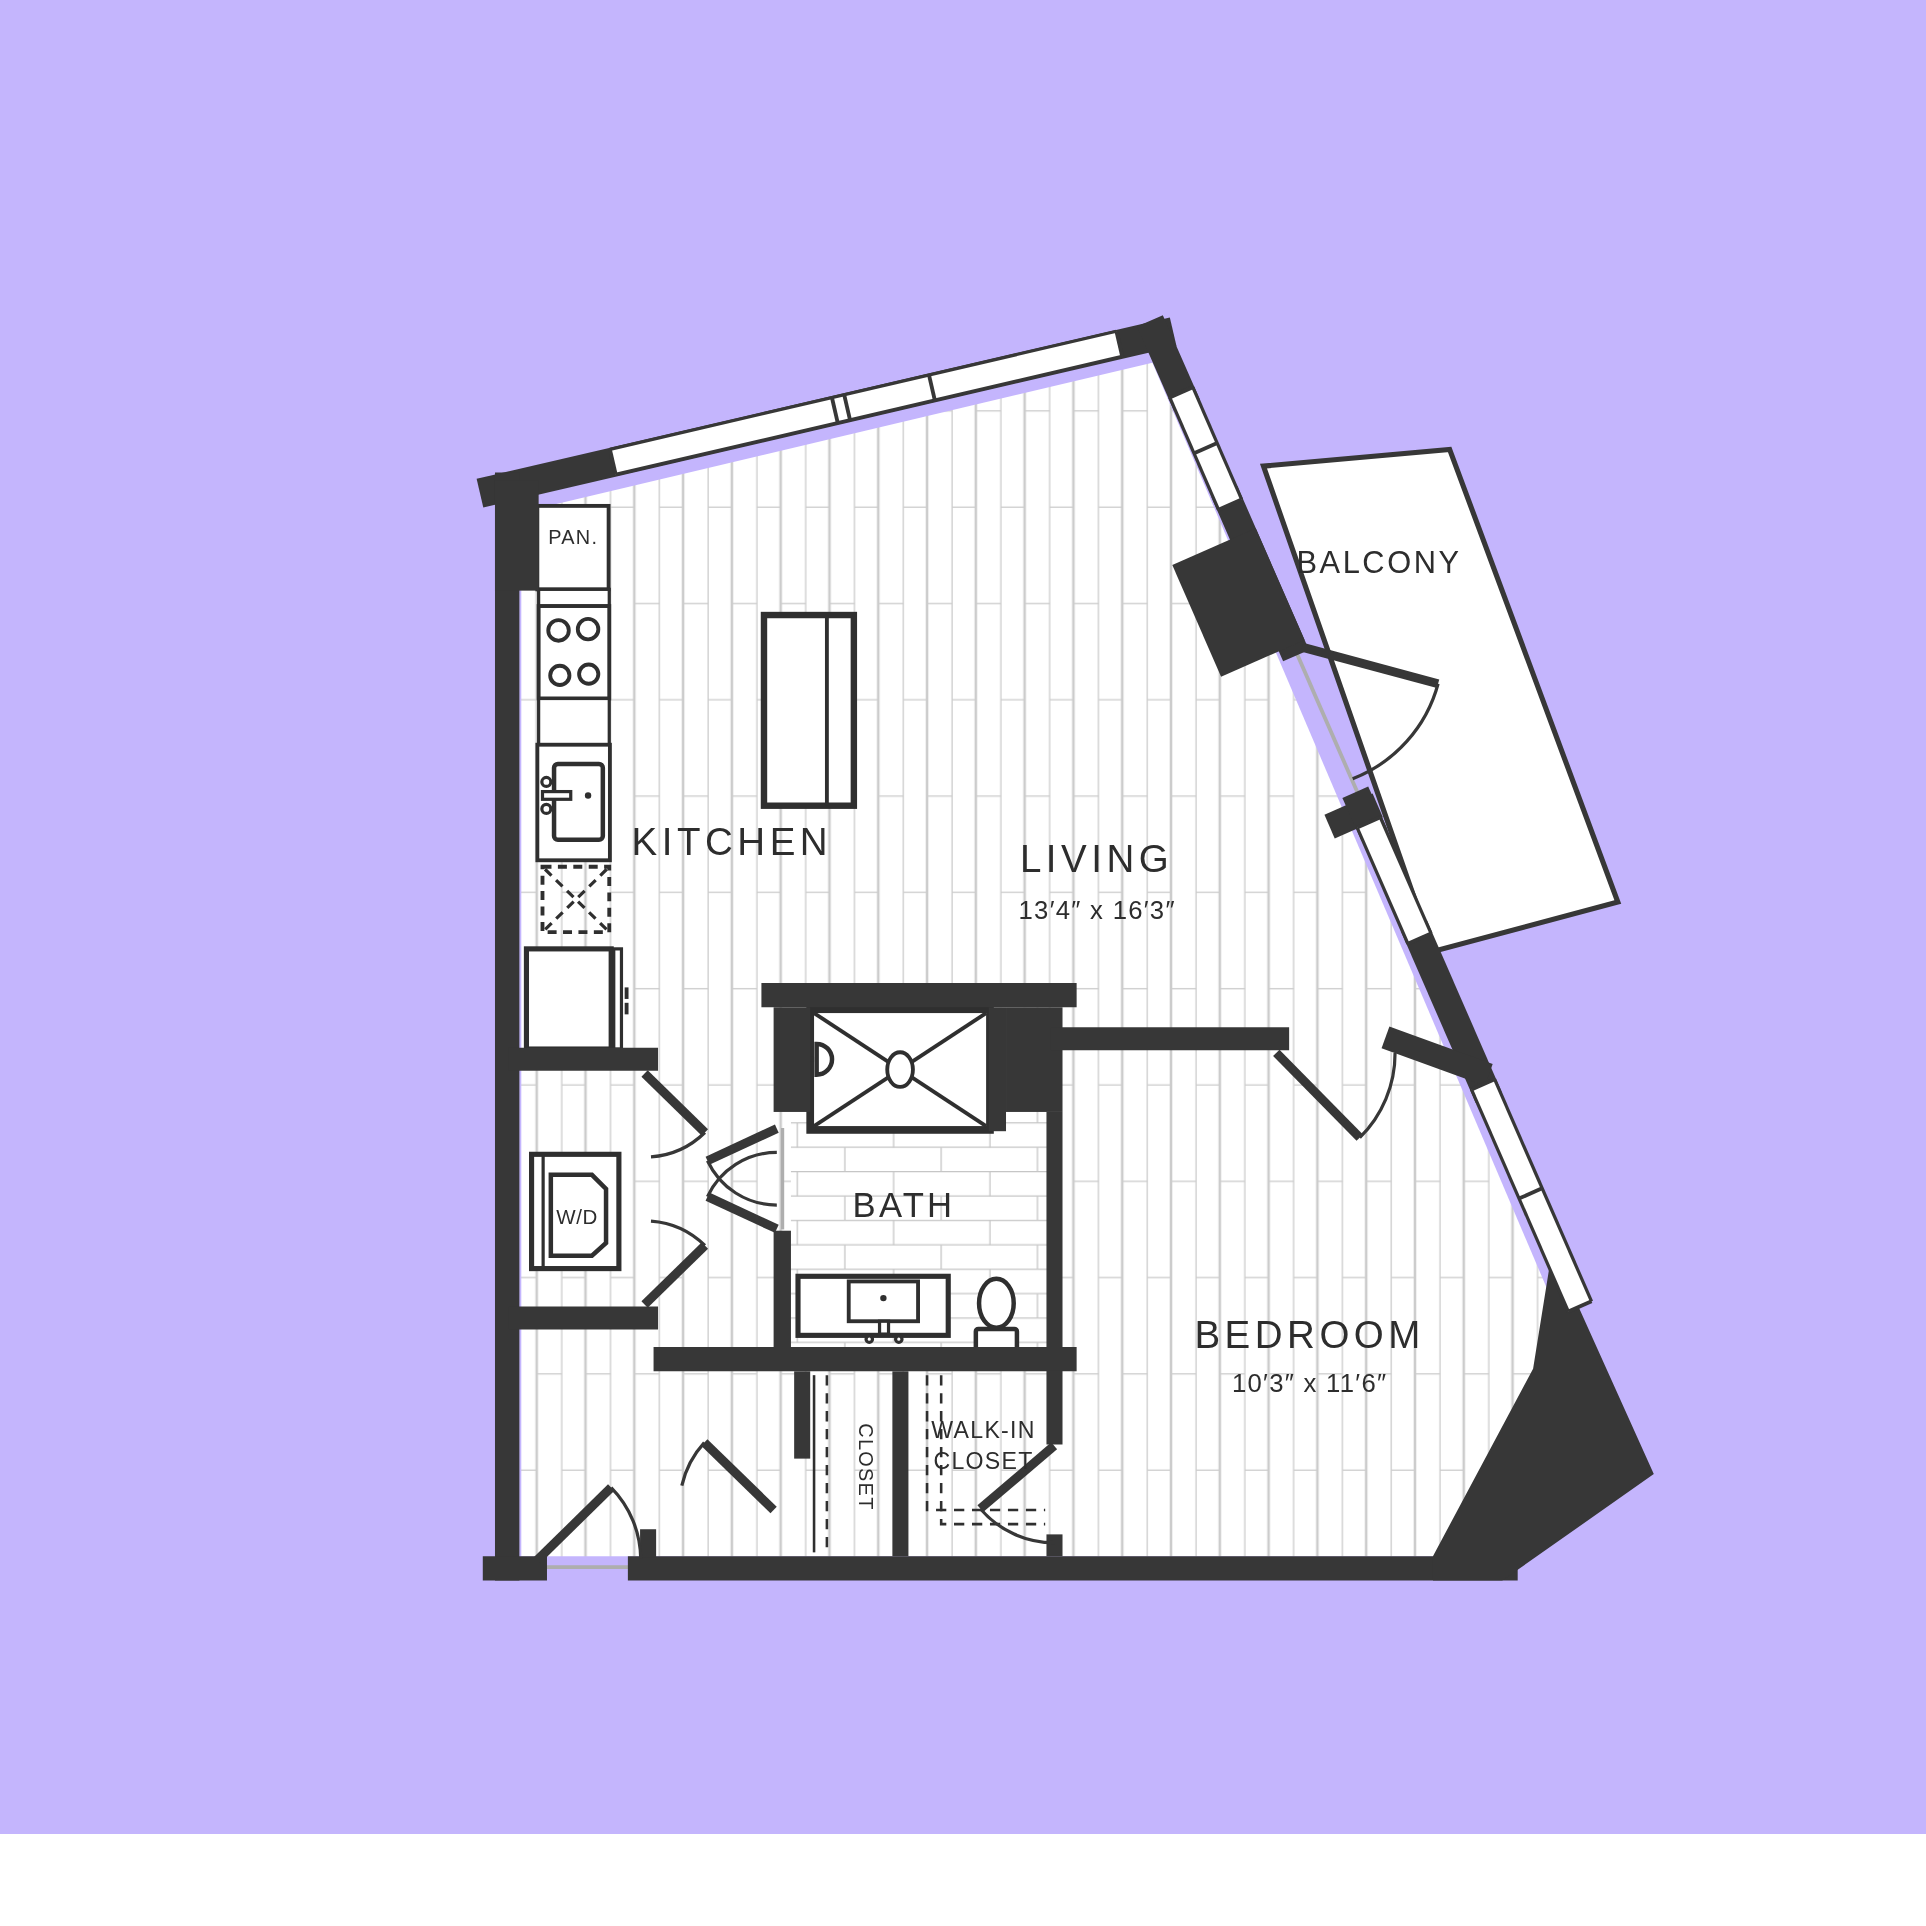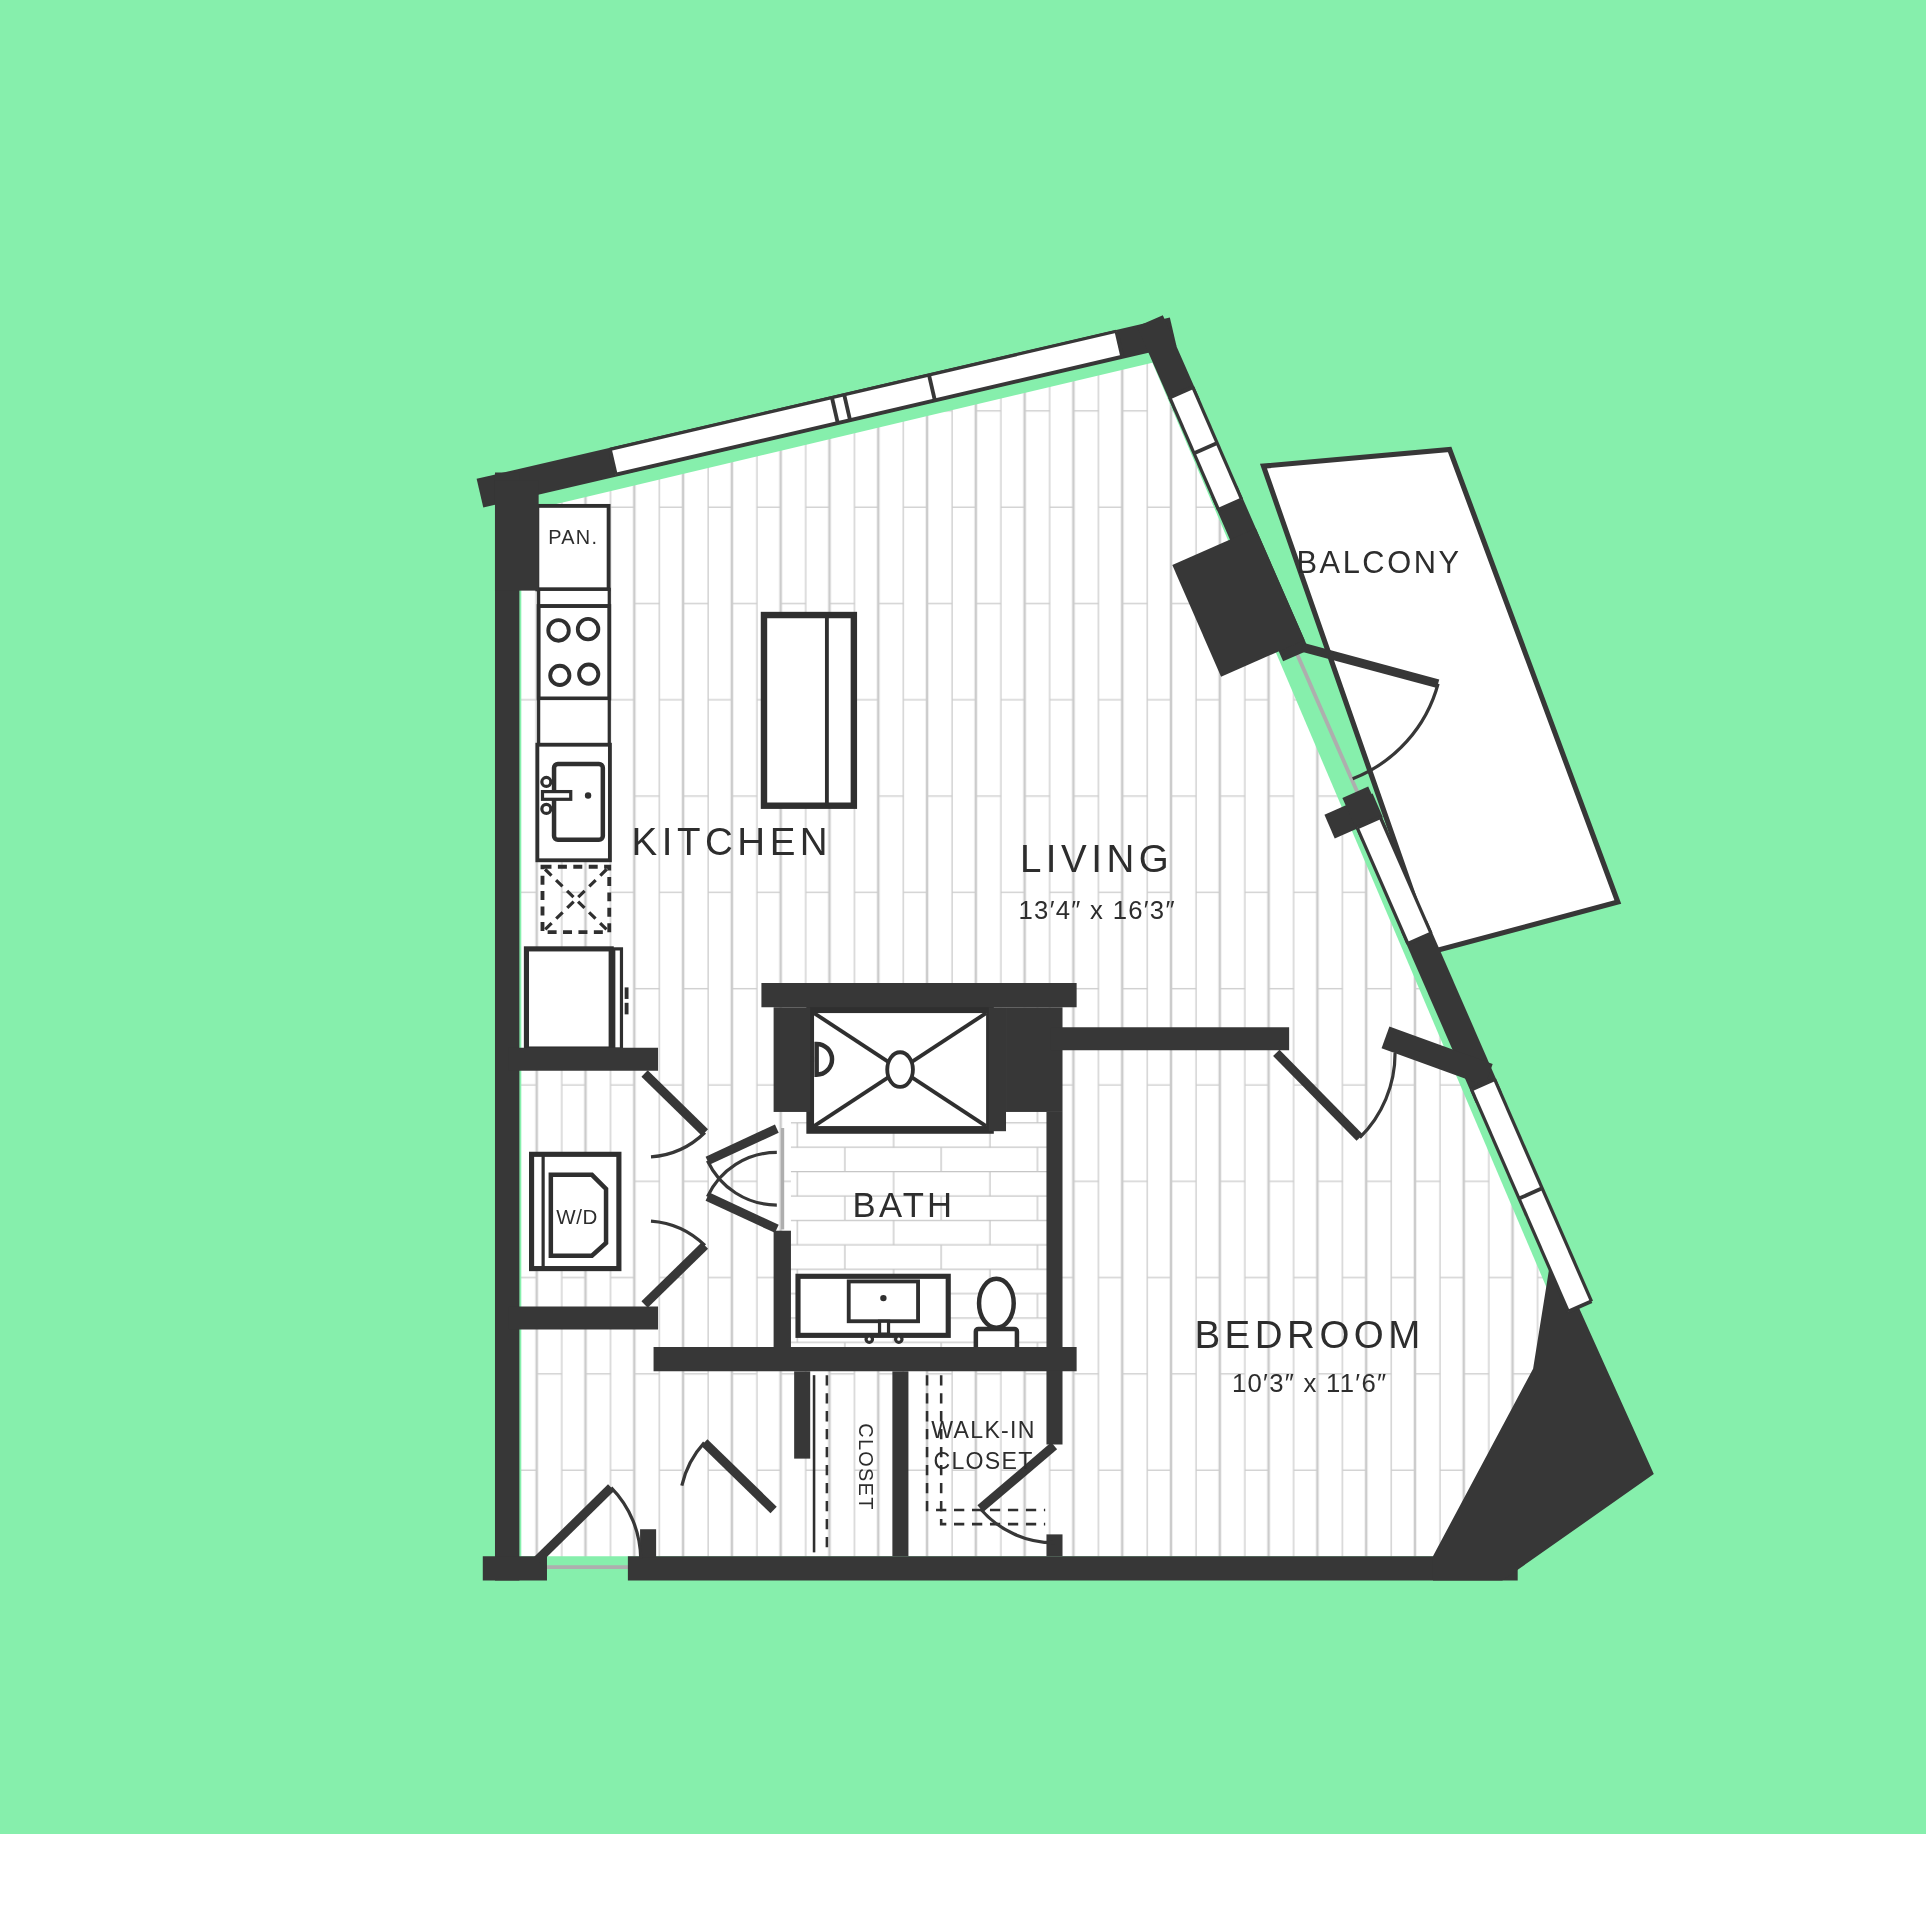--- a/index.html
+++ b/index.html
@@ -1,16 +1,16 @@
 <!DOCTYPE html>
 <html style="font-size:10.3px"><head>
 <meta charset="utf-8">
 <style>
   html,body{margin:0;padding:0;background:#ffffff;}
-  .page{width:1926px;height:1834px;background:#86efac;position:relative;font-family:"Liberation Sans",sans-serif;}
+  .page{width:1926px;height:1834px;background:#c4b5fd;position:relative;font-family:"Liberation Sans",sans-serif;}
   svg{display:block;}
   text{fill:#2d2d2d;font-family:"Liberation Sans","DejaVu Sans",sans-serif;}
   .room-label{font-size:60px;letter-spacing:7px;}
   .dim-label{font-size:40px;letter-spacing:2px;}
   .small-label{font-size:31px;letter-spacing:2px;}
   .mid-label{font-size:36px;letter-spacing:2px;}
   .wd-label{font-size:32px;letter-spacing:1px;}
 </style>
 </head>
 <body>

